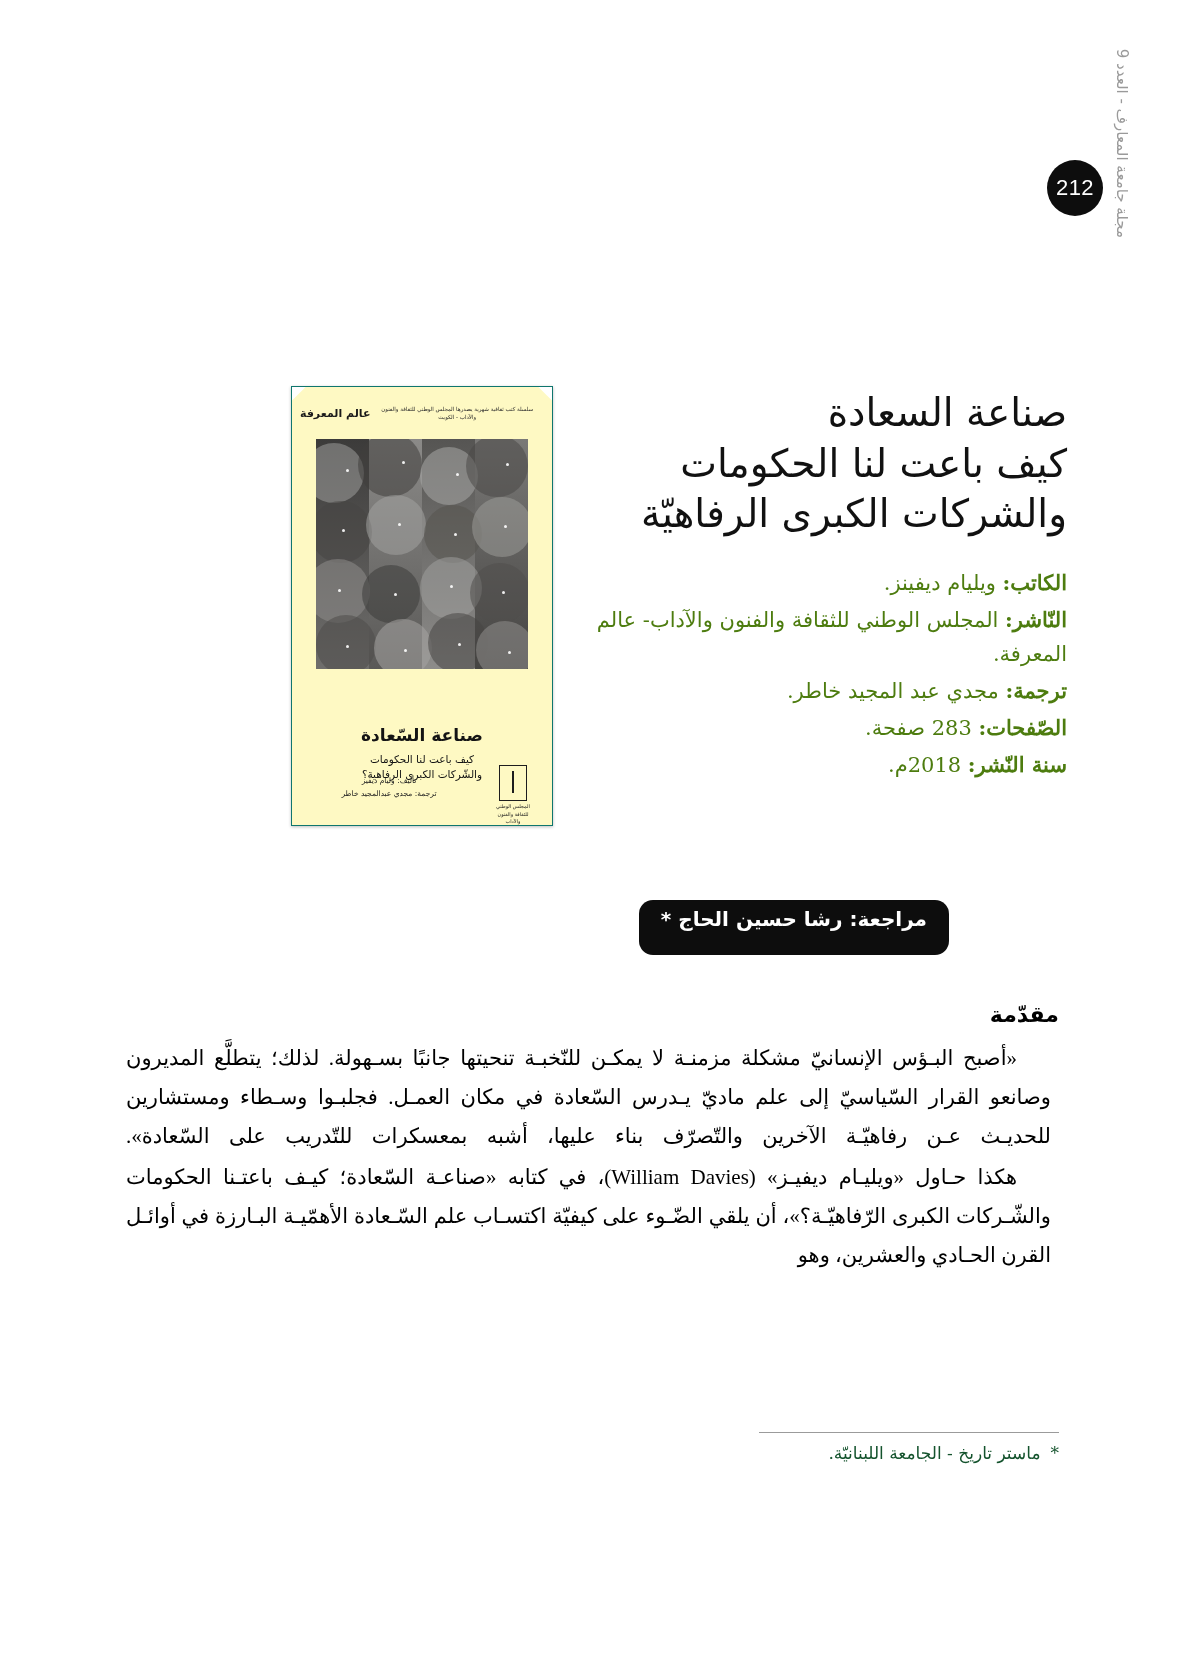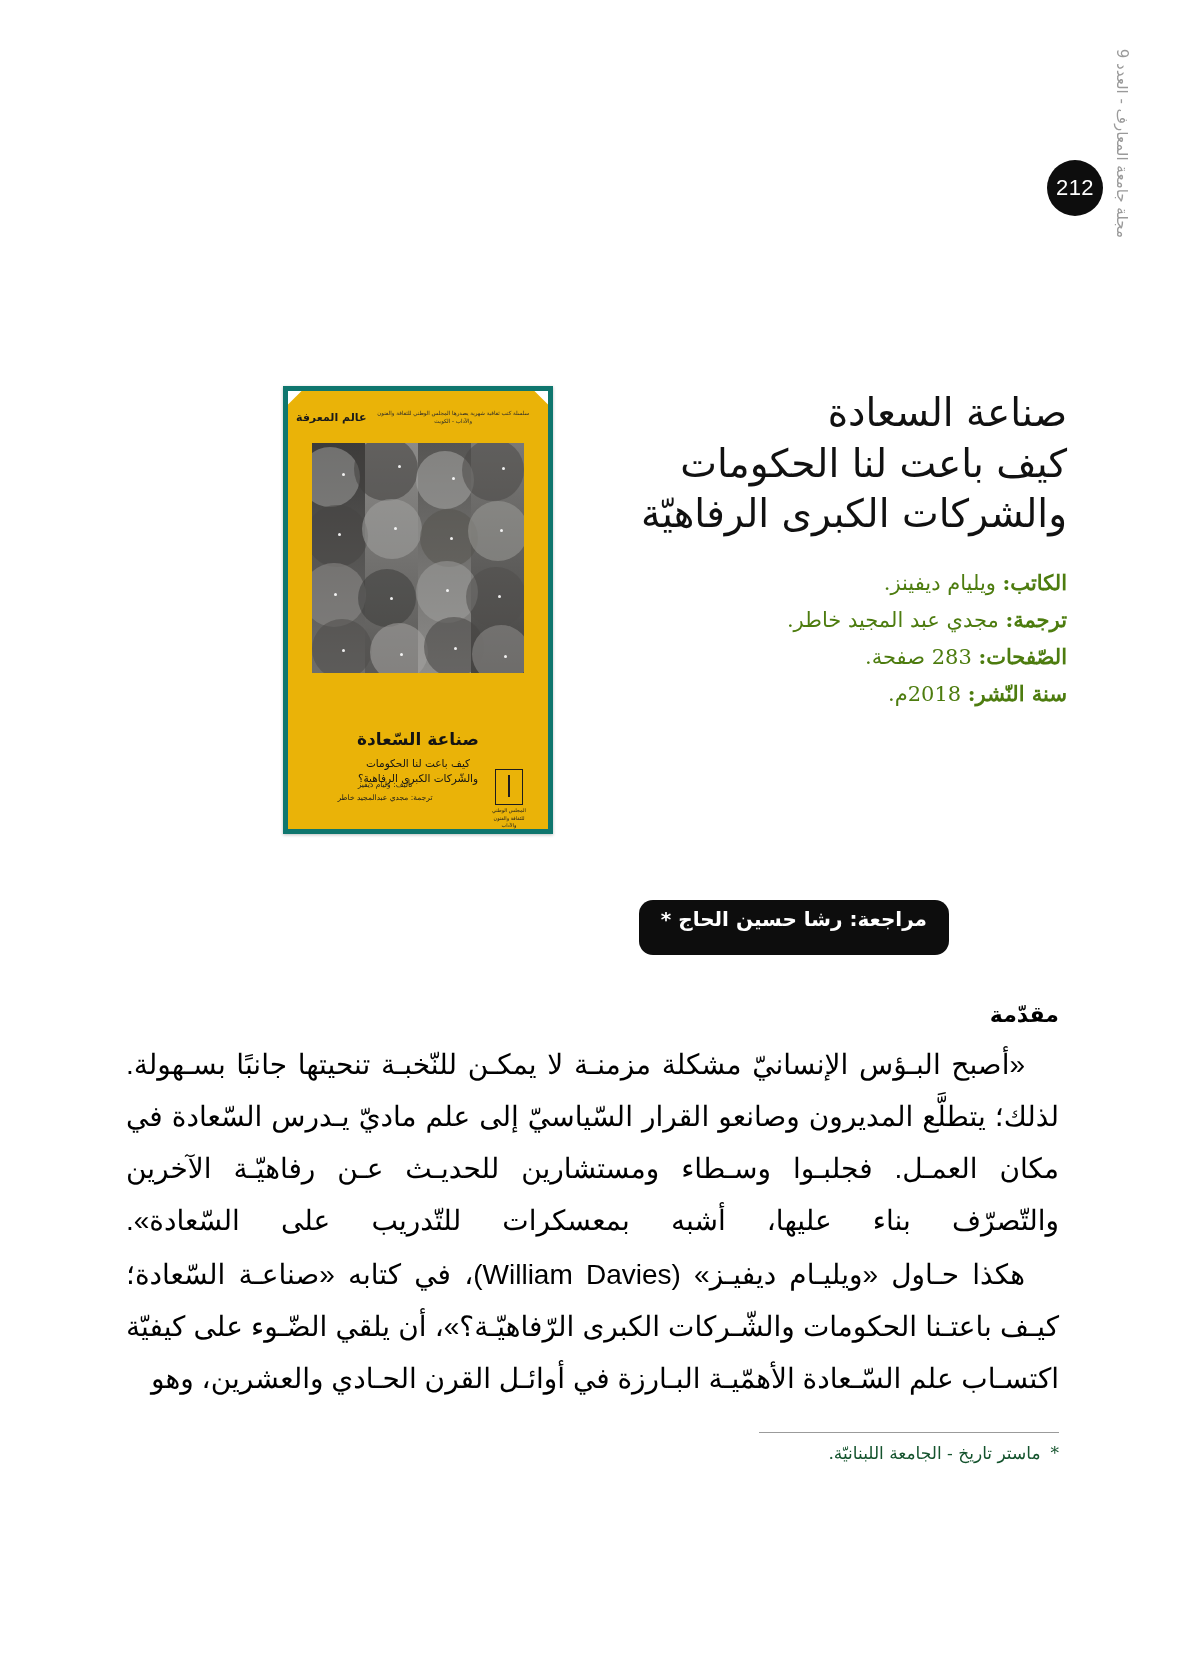--- a/index.html
+++ b/index.html
@@ -98,22 +98,22 @@
     width: 260px;
     flex: 0 0 260px;
     margin-top: 6px;
   }
 
   
   .cover {
     position: relative;
     width: 260px;
     height: 438px;
-    background: #eab308;
-    border: 5px solid #0f766e;
+    background: #fef9c3;
+    border: 1px solid #0f766e;
     box-shadow: 0 1px 3px rgba(0,0,0,0.25);
     overflow: hidden;
   }
   .cover::before, .cover::after {
     
     content: "";
     position: absolute;
     width: 22px; height: 22px;
     background: #ffffff;
     transform: rotate(45deg);
@@ -264,26 +264,26 @@
     text-align: justify;
   }
   .section-heading {
     font-size: 22px;
     font-weight: 700;
     text-align: right;
     margin: 0 0 12px 0;
     font-family: "DejaVu Sans", sans-serif;
   }
   .para {
-    font-size: 28px;
+    font-size: 21px;
     line-height: 1.86;
     text-align: justify;
     text-align-last: justify;
-    margin: 0 0 2px 0;
-    font-family: Liberation Sans, sans-serif;
+    margin: 0 8px 2px 0;
+    font-family: Liberation Serif, serif;
   }
   .para.indent { text-indent: 34px; }
   .para.lastline { text-align-last: right; }
 
   
   .footnote-zone {
     position: absolute;
     bottom: 210px;
     right: 126px;
     left: 126px;
@@ -319,20 +319,23 @@
     <div class="title-meta">
       <h1 class="book-title">
         <span>صناعة السعادة</span>
         <span>كيف باعت لنا الحكومات</span>
         <span>والشركات الكبرى الرفاهيّة</span>
       </h1>
 
       <div class="meta-list">
         <div class="meta-row">
           <span class="meta-key">الكاتب:</span><span> ويليام ديفينز.</span>
+        </div>
+        <div class="meta-row">
+          <span class="meta-key">النّاشر:</span><span> المجلس الوطني للثقافة والفنون والآداب- عالم المعرفة.</span>
         </div>
         <div class="meta-row">
           <span class="meta-key">ترجمة:</span><span> مجدي عبد المجيد خاطر.</span>
         </div>
         <div class="meta-row">
           <span class="meta-key">الصّفحات:</span><span>  283 صفحة.</span>
         </div>
         <div class="meta-row">
           <span class="meta-key">سنة النّشر:</span><span> 2018م.</span>
         </div>

